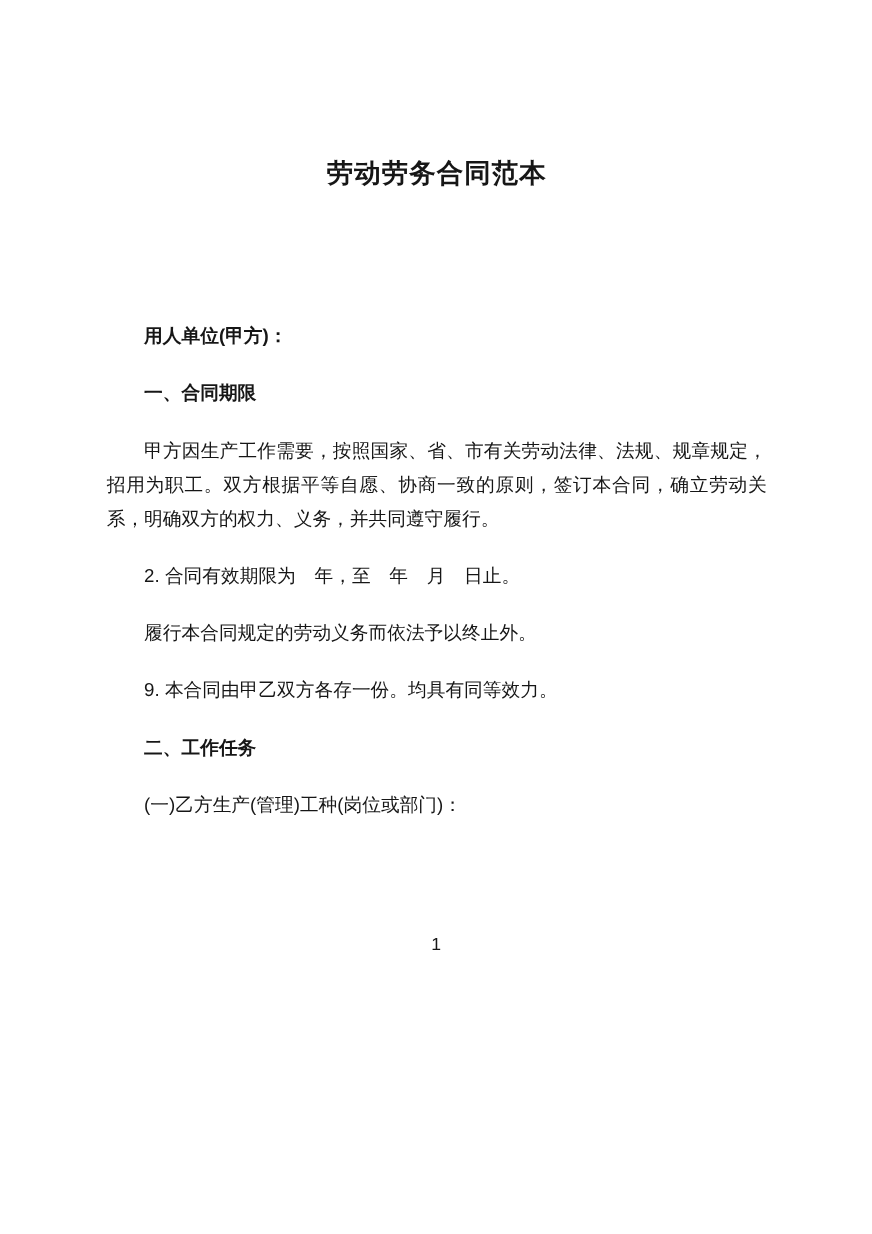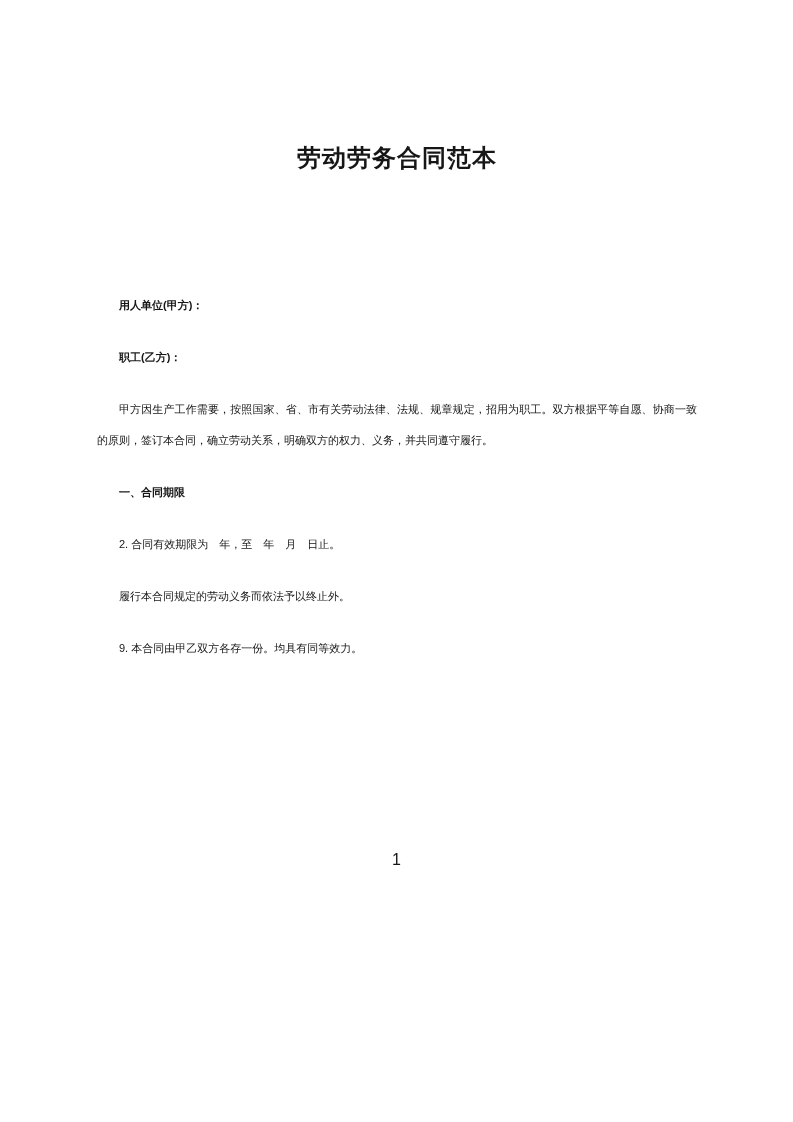--- a/index.html
+++ b/index.html
@@ -22,21 +22,21 @@
   .doc-title {
     margin: 0 0 117px 0;
     font-size: 24px;
     line-height: 30px;
     font-weight: 700;
     text-align: center;
     letter-spacing: 1px;
   }
   .line {
     margin: 0 0 21px 0;
-    font-size: 11px;
+    font-size: 17px;
     line-height: 31px;
     font-weight: 400;
     white-space: pre-wrap;
     word-break: break-all;
   }
   .indent { text-indent: 2em; }
   .bold { font-weight: 700; }
   .justify { text-align: justify; }
   .page-number {
     position: absolute;
@@ -51,32 +51,33 @@
 </style>
 </head>
 <body>
 
 <div class="page">
 
   <h1 class="doc-title">劳动劳务合同范本</h1>
 
   <p class="line bold indent">用人单位(甲方)：</p>
 
-  <p class="line bold indent">职工(乙方)：</p>
 
 
+  <p class="line bold indent">一、合同期限</p>
+
   <p class="line indent justify">甲方因生产工作需要，按照国家、省、市有关劳动法律、法规、规章规定，招用为职工。双方根据平等自愿、协商一致的原则，签订本合同，确立劳动关系，明确双方的权力、义务，并共同遵守履行。</p>
-
-  <p class="line bold indent">一、合同期限</p>
 
 
   <p class="line indent">2. 合同有效期限为　年，至　年　月　日止。</p>
 
 
   <p class="line indent">履行本合同规定的劳动义务而依法予以终止外。</p>
 
   <p class="line indent">9. 本合同由甲乙双方各存一份。均具有同等效力。</p>
 
+  <p class="line bold indent">二、工作任务</p>
 
+  <p class="line indent">(一)乙方生产(管理)工种(岗位或部门)：</p>
 
   <div class="page-number">1</div>
 
 </div>
 
 </body></html>

